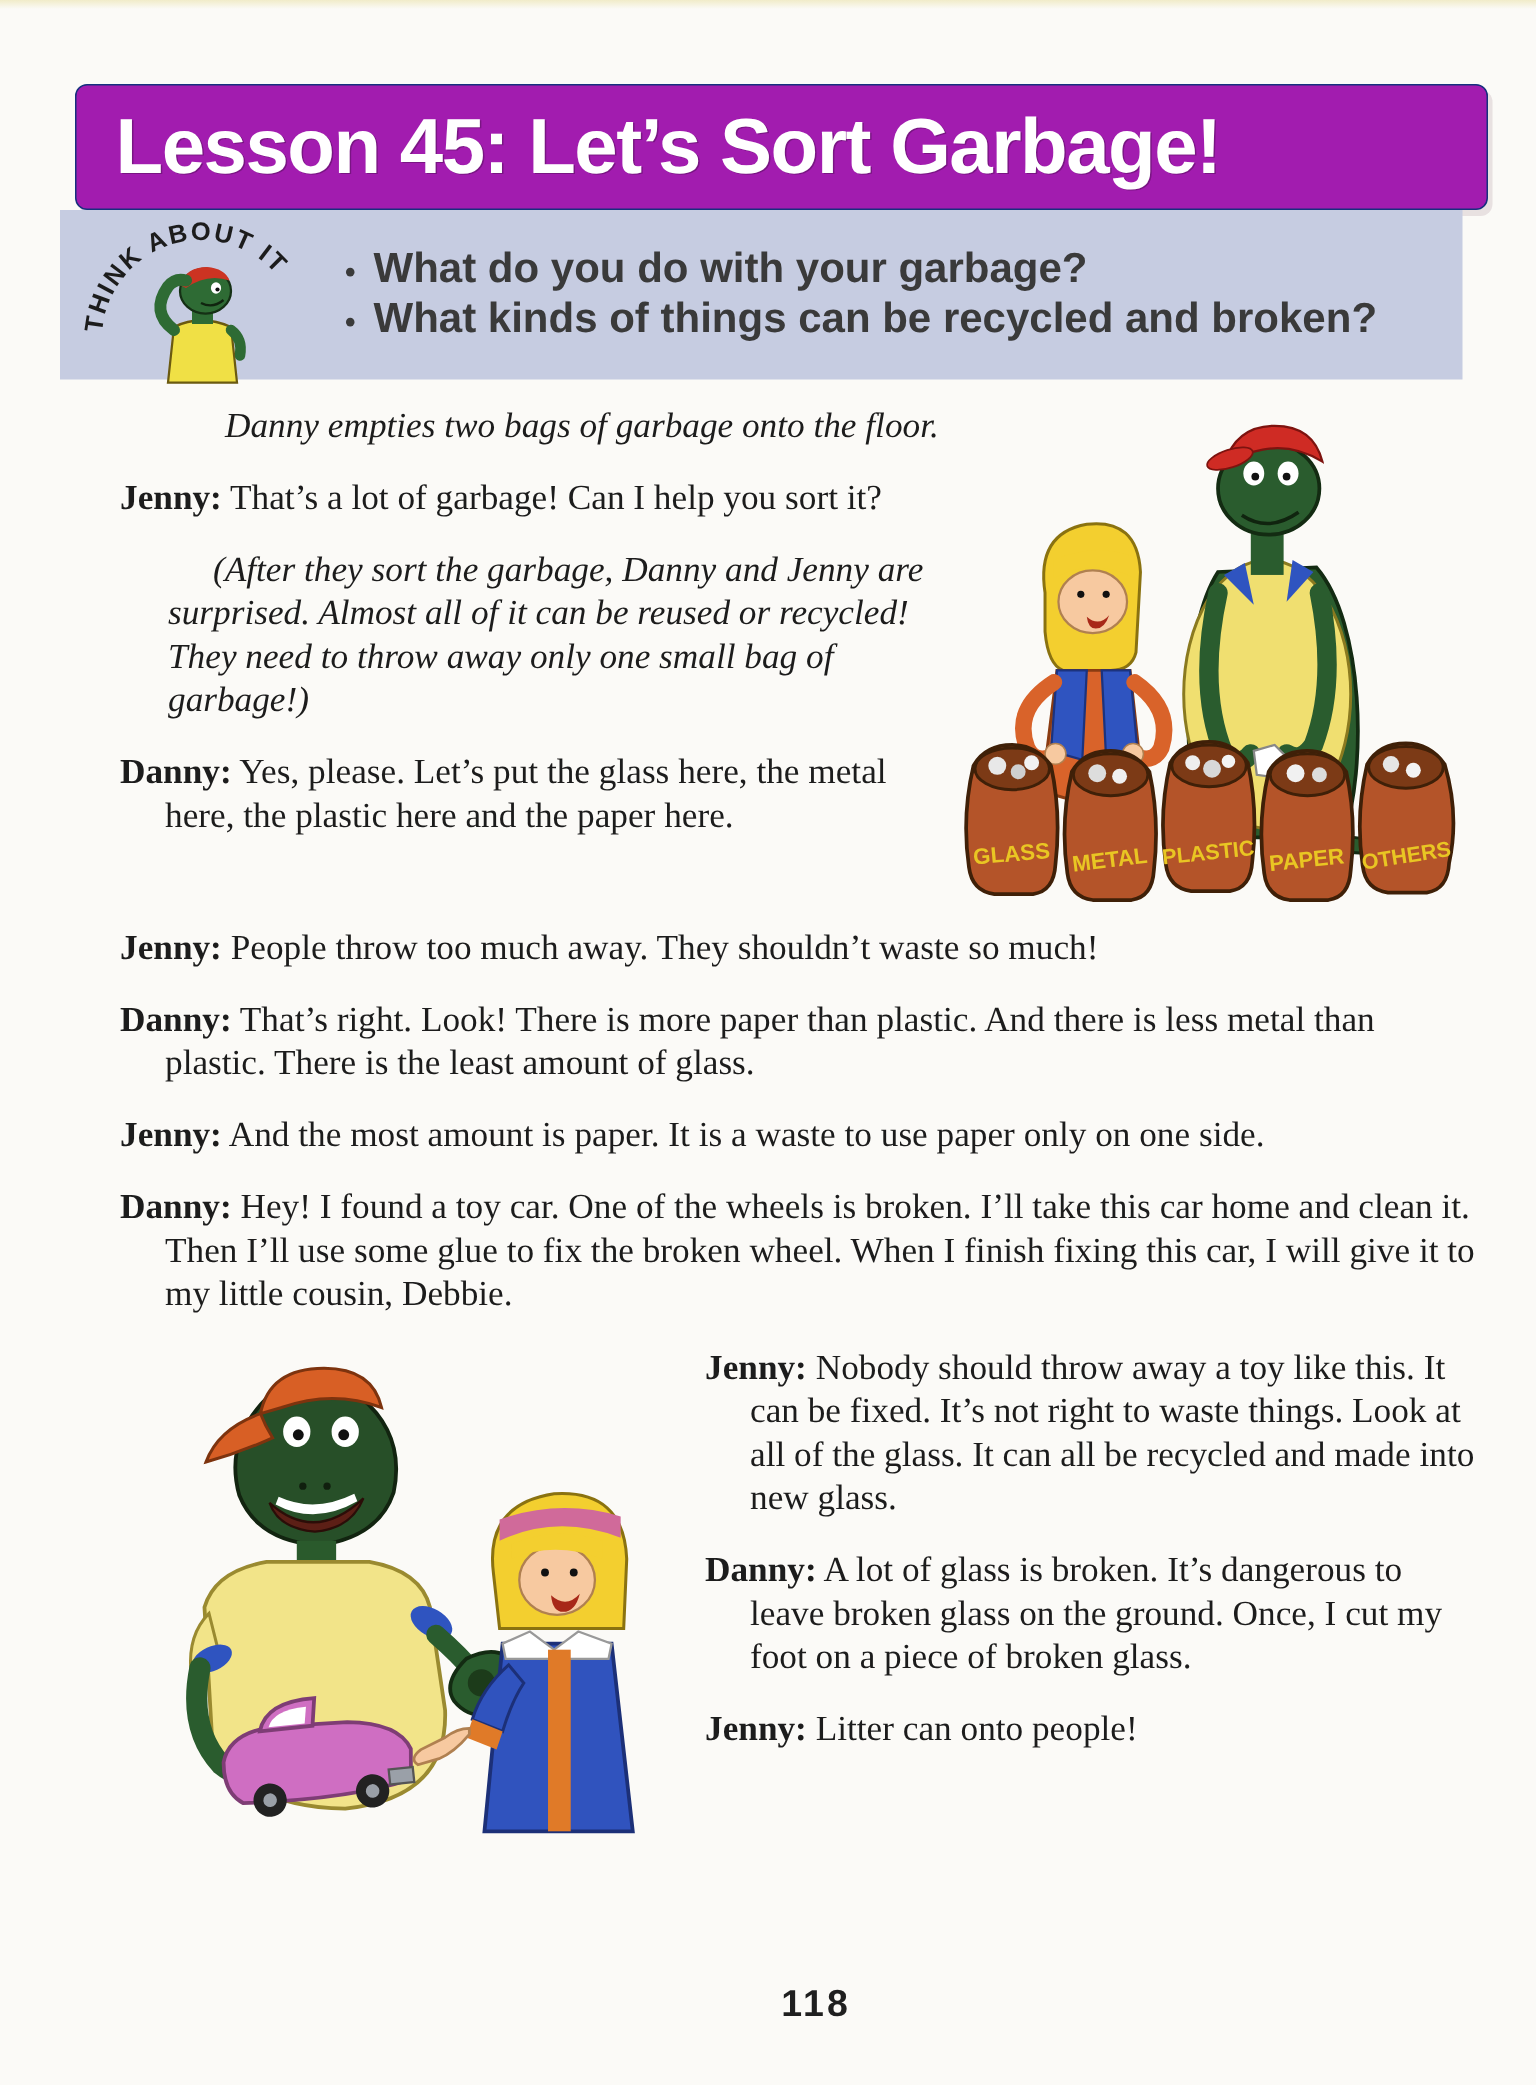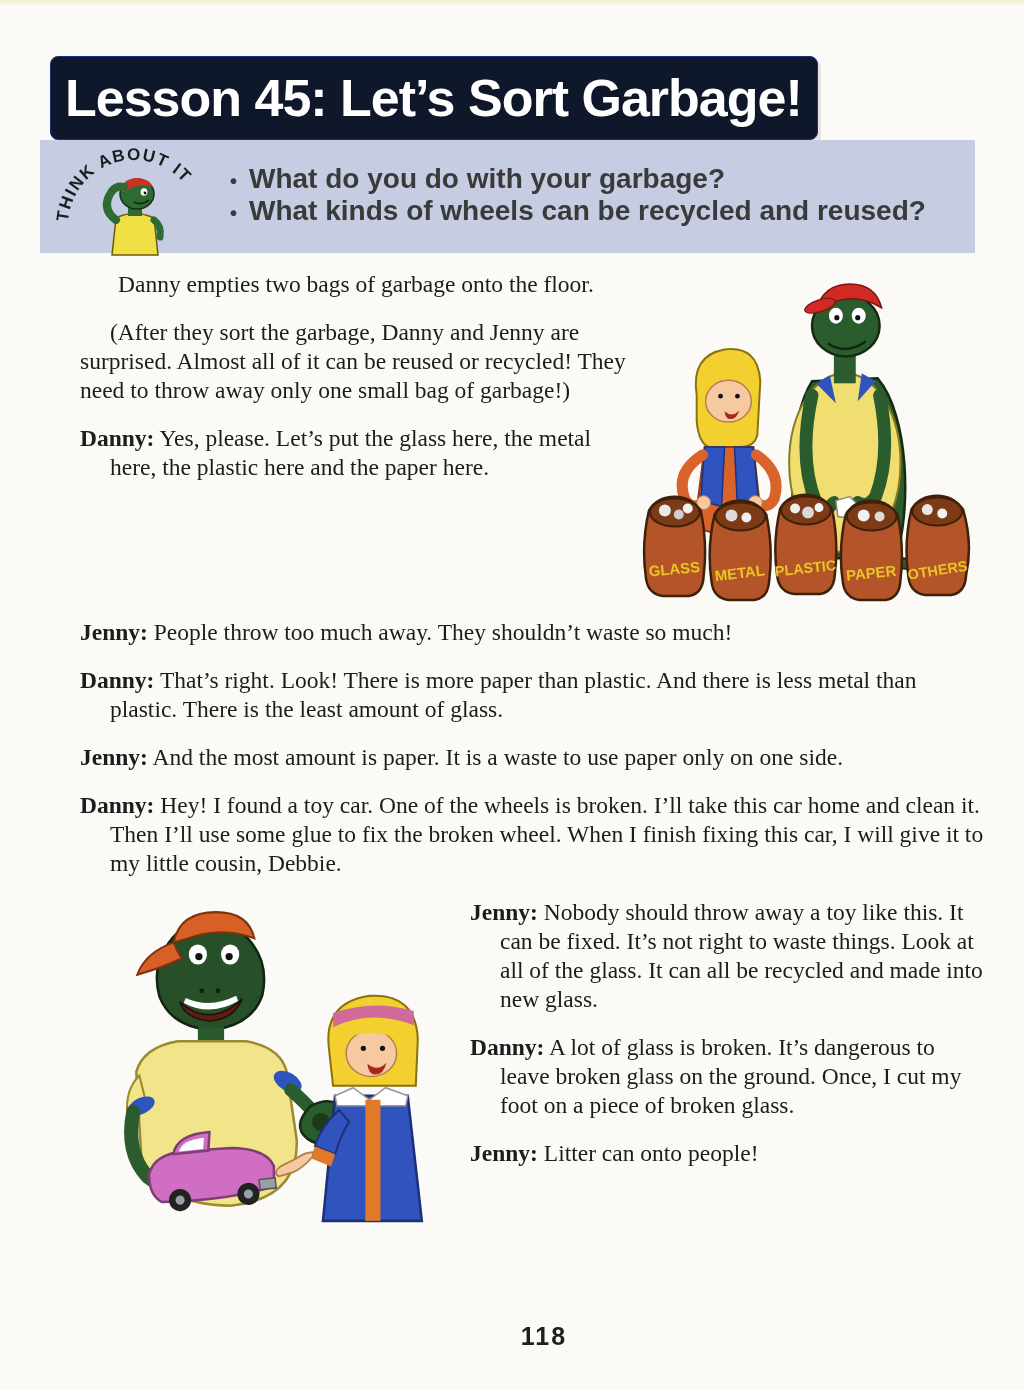--- a/index.html
+++ b/index.html
@@ -10,27 +10,27 @@
     font-family:"Liberation Serif", serif;
     color:#1c1c1c;
     overflow:hidden;
   }
   .top-edge {
     position:absolute; top:0; left:0; right:0; height:6px;
     background:linear-gradient(to bottom,#f1ecc9,#fbfaf7);
   }
   
   .banner {
-    position:absolute; left:50px; top:56px; width:768px; height:84px;
-    background:#0f172a;
+    position:absolute; left:50px; top:56px; width:942px; height:84px;
+    background:#a21caf;
     border:1px solid #16307e;
     border-radius:8px;
     box-shadow:3px 4px 0 rgba(150,110,130,0.18);
     display:flex; align-items:center;
-    padding-left:14px;
+    padding-left:26px;
   }
   .banner h1 {
     font-family:"Liberation Sans", sans-serif;
     font-weight:bold; font-size:52px; letter-spacing:-1px;
     color:#ffffff;
     text-shadow:1px 1px 0 rgba(0,0,0,0.25);
   }
   
   .think-bar {
     position:absolute; left:40px; top:140px; width:935px; height:113px;
@@ -40,21 +40,21 @@
   .questions {
     position:absolute; left:190px; top:24px; list-style:none;
     font-family:"Liberation Sans", sans-serif;
     font-weight:bold; font-size:28px; line-height:30px; color:#3a3a3a;
   }
   .questions li::before { content:"•"; margin-right:12px; font-size:20px; }
   
   .content { position:absolute; left:80px; top:270px; width:905px; font-size:23.5px; line-height:29px; }
   .illo1 { float:right; width:345px; height:338px; margin:-6px 0 8px 14px; }
   .para { margin:0 0 19px 0; }
-  .stage { text-indent:38px; }
+  .stage { font-style:italic; text-indent:38px;margin-left:32px; }
   .line  { padding-left:30px; text-indent:-30px; }
   .speaker { font-weight:bold; }
   .clear { clear:both; height:8px; }
   .sec-b { display:flex; margin-top:20px; }
   .illo2 { width:380px; height:338px; flex:none; }
   .col-b { width:515px; margin-left:10px; }
   
   .pageno {
     position:absolute; top:1322px; left:0; width:100%;
     text-align:center;
@@ -90,21 +90,21 @@
         <ellipse cx="90" cy="50" rx="3.4" ry="3.8" fill="#fff"></ellipse>
         <circle cx="91" cy="51" r="1.4" fill="#111"></circle>
         <path d="M 80 60 Q 88 64 95 58" stroke="#10240f" stroke-width="1.6" fill="none"></path>
         <path d="M 62 78 Q 46 66 58 49 Q 63 43 70 45" stroke="#2e6b34" stroke-width="8" fill="none" stroke-linecap="round"></path>
         <path d="M 100 78 Q 108 84 106 95" stroke="#2e6b34" stroke-width="7" fill="none" stroke-linecap="round"></path>
       </g>
     </svg>
   </div>
   <ul class="questions">
     <li>What do you do with your garbage?</li>
-    <li>What kinds of wheels can be recycled and reused?</li>
+    <li>What kinds of things can be recycled and broken?</li>
   </ul>
 </div>
 
 <div class="content">
 
   <div class="illo1">
     <svg viewBox="0 0 345 340" width="345" height="338">
 
       <g>
         <path d="M 255 295 Q 300 302 318 280 Q 322 300 296 308 L 258 306 Z" fill="#2a5c2e" stroke="#132b12" stroke-width="2"></path>
@@ -177,20 +177,21 @@
         <path d="M 6 26 Q -2 60 3 94 Q 5 110 20 112 L 46 112 Q 60 110 61 92 Q 68 60 58 26 Q 48 12 32 12 Q 14 12 6 26 Z" fill="#b45429" stroke="#3f2008" stroke-width="2.5"></path>
         <ellipse cx="32" cy="28" rx="25" ry="14" fill="#7c3a16" stroke="#3f2008" stroke-width="2"></ellipse>
         <circle cx="22" cy="26" r="5.5" fill="#e6e6e6"></circle>
           <circle cx="37" cy="30" r="5" fill="#f3f3f3"></circle>
         <text x="33" y="92" text-anchor="middle" font-size="14.5" font-weight="bold" fill="#e9c623" transform="rotate(-9 33 92)">OTHERS</text>
       </g>
     </svg>
   </div>
 
   <p class="para stage">Danny empties two bags of garbage onto the floor.</p>
+  <p class="para line"><span class="speaker">Jenny:</span> <span>That’s a lot of garbage! Can I help you sort it?</span></p>
   <p class="para stage" style="text-indent:30px">(After they sort the garbage, Danny and Jenny are surprised. Almost all of it can be reused or recycled! They need to throw away only one small bag of garbage!)</p>
   <p class="para line"><span class="speaker">Danny:</span> <span>Yes, please. Let’s put the glass here, the metal here, the plastic here and the paper here.</span></p>
 
   <div class="clear"></div>
 
   <p class="para line"><span class="speaker">Jenny:</span> <span>People throw too much away. They shouldn’t waste so much!</span></p>
   <p class="para line"><span class="speaker">Danny:</span> <span>That’s right. Look! There is more paper than plastic. And there is less metal than plastic. There is the least amount of glass.</span></p>
   <p class="para line"><span class="speaker">Jenny:</span> <span>And the most amount is paper. It is a waste to use paper only on one side.</span></p>
   <p class="para line"><span class="speaker">Danny:</span> <span>Hey! I found a toy car. One of the wheels is broken. I’ll take this car home and clean it. Then I’ll use some glue to fix the broken wheel. When I finish fixing this car, I will give it to my little cousin, Debbie.</span></p>
 

